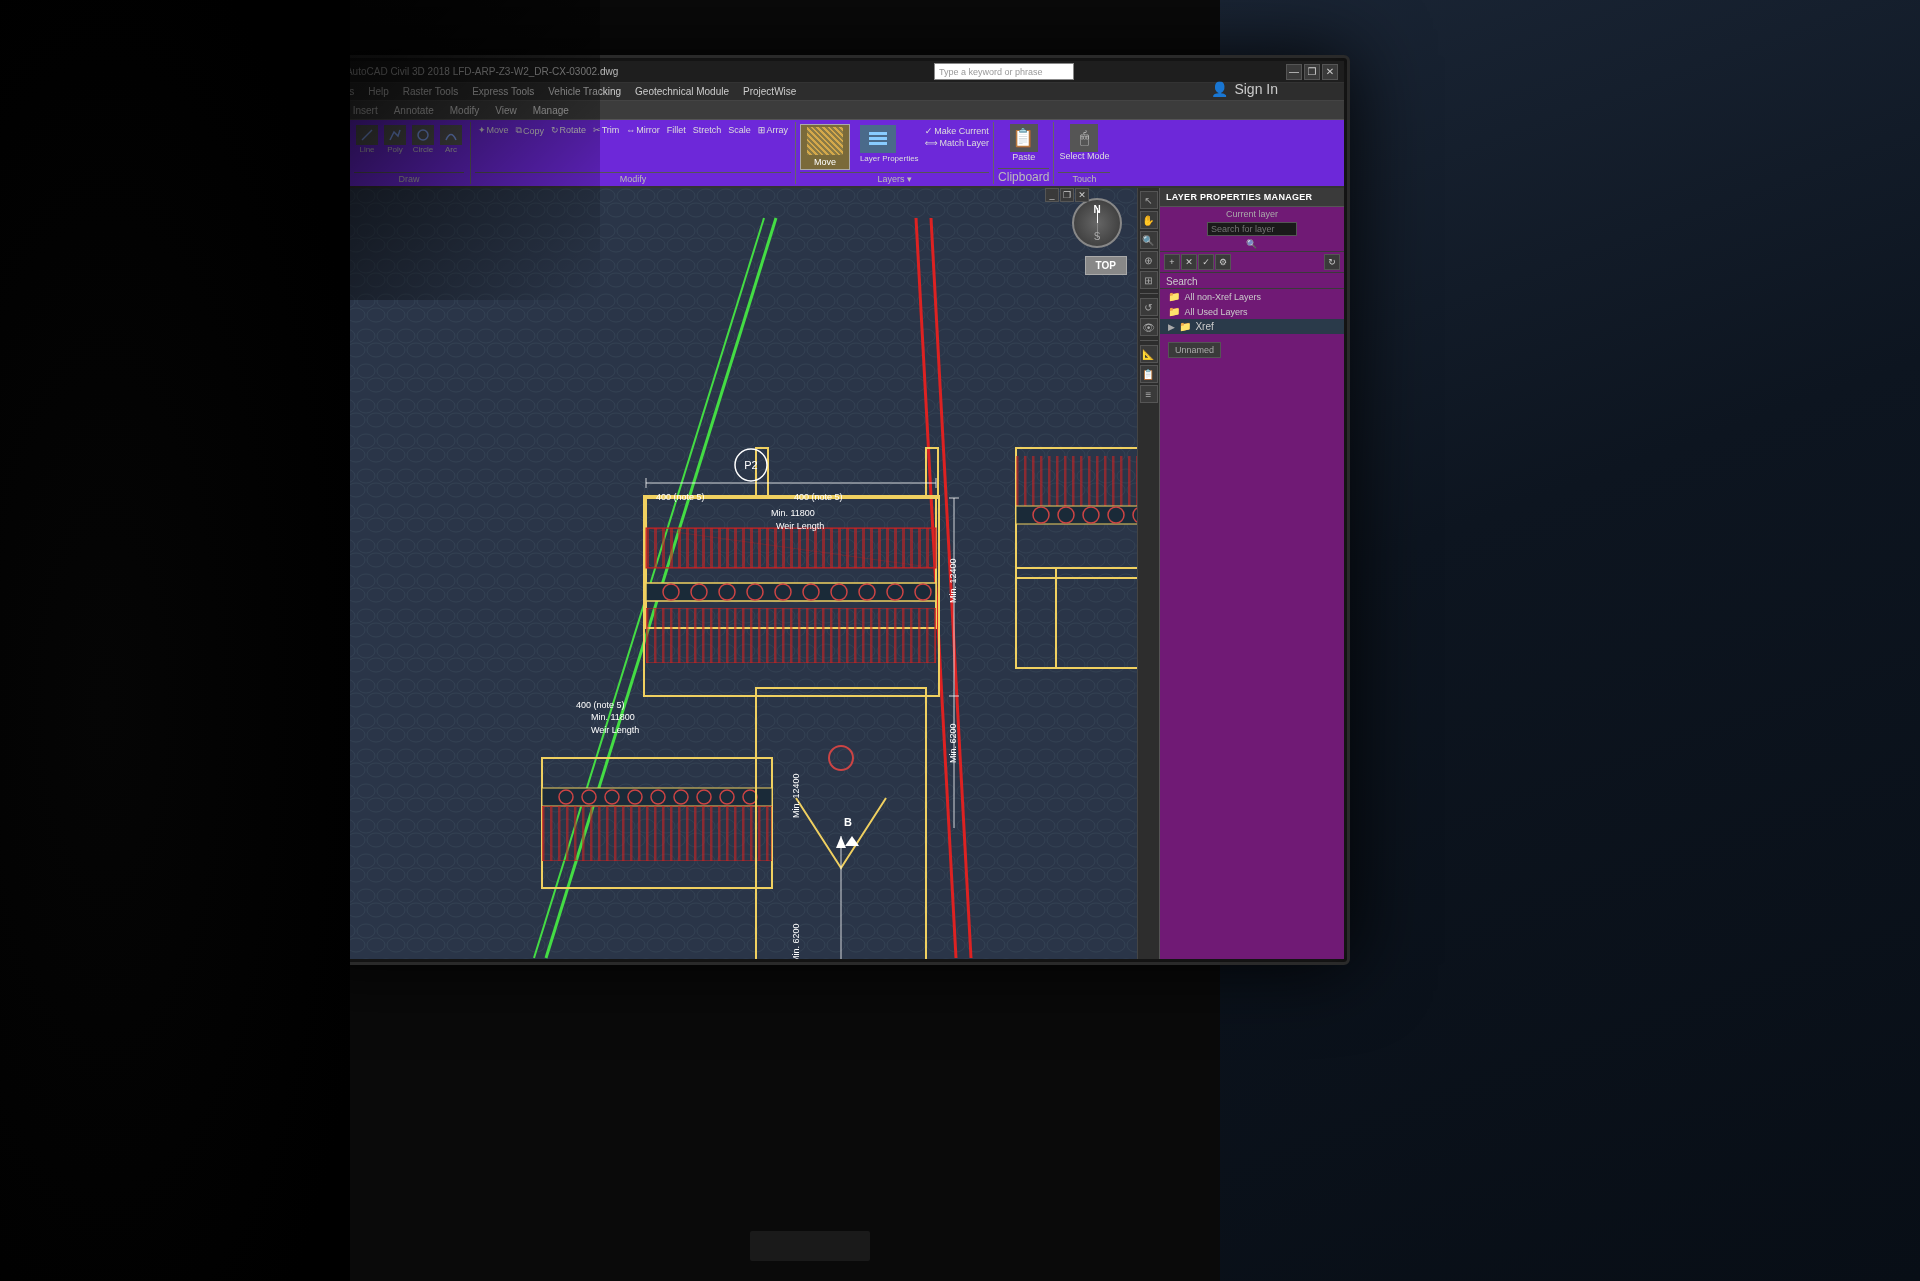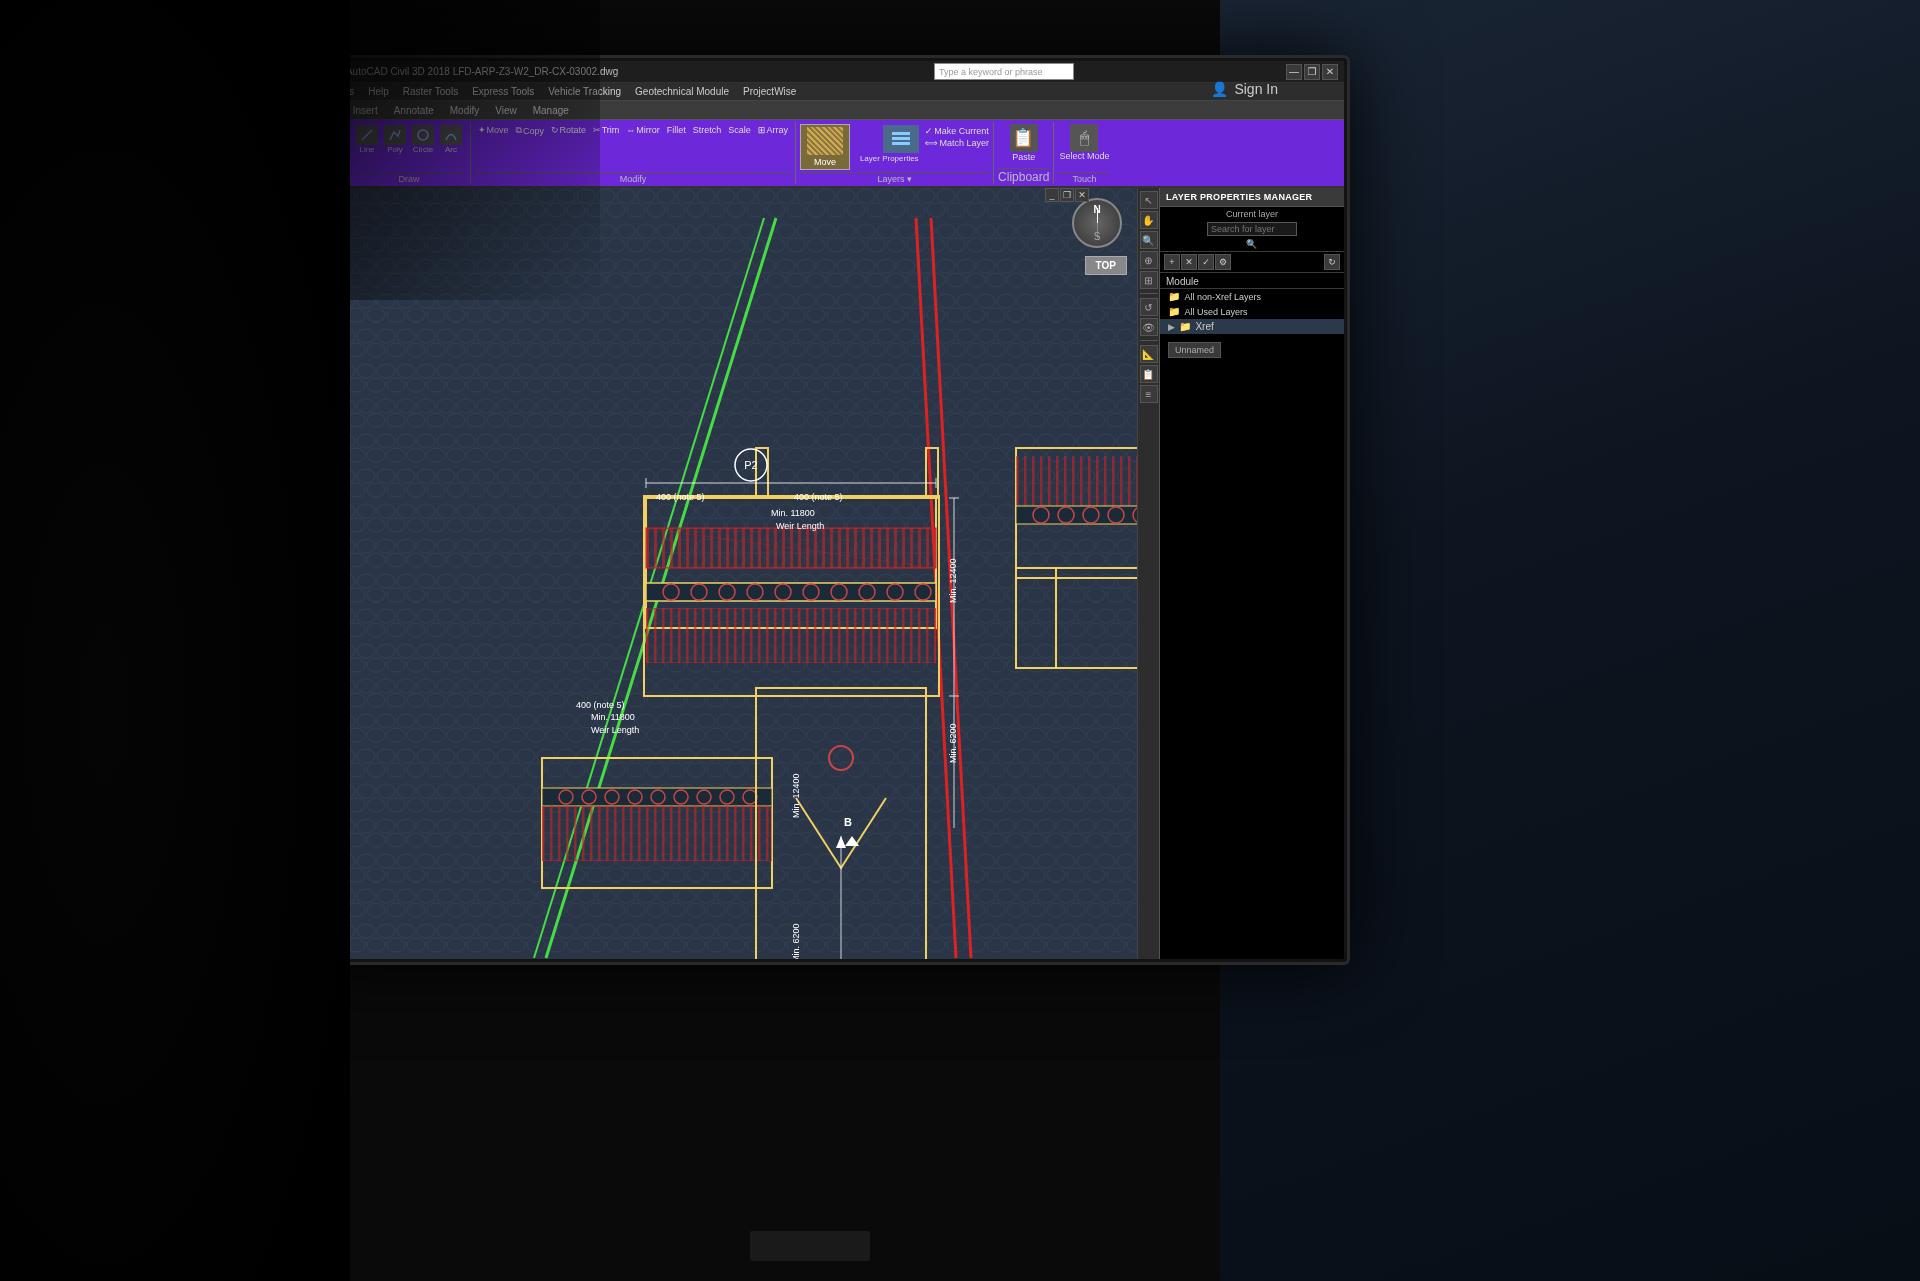--- a/index.html
+++ b/index.html
@@ -188,21 +188,21 @@
         <div style="display:flex;gap:3px;flex:1;align-items:flex-start;padding-top:2px;">
 
           <div style="display:flex;flex-direction:column;align-items:center;cursor:pointer;
             background:#7a6a3a;border:1px solid #aaa;padding:2px 6px;margin-right:4px;">
             <div style="width:36px;height:28px;
               background:repeating-linear-gradient(45deg,#8a7a45,#8a7a45 2px,#d4a84a 2px,#d4a84a 4px);
               margin-bottom:2px;"></div>
             <span style="font-size:9px;color:#fff;">Move</span>
           </div>
 
-          <div style="display:flex;flex-direction:column;align-items:flex-end;cursor:pointer;padding:1px 3px;">
+          <div style="display:flex;flex-direction:column;align-items:flex-start;cursor:pointer;padding:1px 3px;">
             <div style="width:36px;height:28px;background:#4a6a8a;display:flex;align-items:center;justify-content:center;margin-bottom:2px;">
               <svg width="22" height="18">
                 <rect x="2" y="2" width="18" height="3" fill="#88ccff"></rect>
                 <rect x="2" y="7" width="18" height="3" fill="#88ccff"></rect>
                 <rect x="2" y="12" width="18" height="3" fill="#88ccff"></rect>
               </svg>
             </div>
             <span style="font-size:8px;color:#ddd;text-align:center;line-height:1.1;">Layer Properties</span>
           </div>
           <div style="display:flex;flex-direction:column;gap:2px;padding-top:2px;">
@@ -439,42 +439,42 @@
         <div style="width:18px;height:18px;background:#3a3a3a;border:1px solid #555;display:flex;align-items:center;justify-content:center;font-size:10px;color:#aaa;cursor:pointer;">⊞</div>
         <div style="width:18px;height:1px;background:#555;margin:2px 0;"></div>
         <div style="width:18px;height:18px;background:#3a3a3a;border:1px solid #555;display:flex;align-items:center;justify-content:center;font-size:10px;color:#aaa;cursor:pointer;">↺</div>
         <div style="width:18px;height:18px;background:#3a3a3a;border:1px solid #555;display:flex;align-items:center;justify-content:center;font-size:10px;color:#aaa;cursor:pointer;">👁</div>
         <div style="width:18px;height:1px;background:#555;margin:2px 0;"></div>
         <div style="width:18px;height:18px;background:#3a3a3a;border:1px solid #555;display:flex;align-items:center;justify-content:center;font-size:10px;color:#aaa;cursor:pointer;">📐</div>
         <div style="width:18px;height:18px;background:#3a3a3a;border:1px solid #555;display:flex;align-items:center;justify-content:center;font-size:10px;color:#aaa;cursor:pointer;">📋</div>
         <div style="width:18px;height:18px;background:#3a3a3a;border:1px solid #555;display:flex;align-items:center;justify-content:center;font-size:10px;color:#aaa;cursor:pointer;">≡</div>
       </div>
 
-      <div style="width:185px;background:#000000;border-left:1px solid #555;font-size:10px;color:#ccc;overflow:hidden;">
+      <div style="width:185px;background:#701a75;border-left:1px solid #555;font-size:10px;color:#ccc;overflow:hidden;">
 
         <div style="background:#3a3a3a;padding:4px 6px;font-size:9px;color:#fff;
           font-weight:bold;border-bottom:1px solid #555;letter-spacing:0.3px;">LAYER PROPERTIES MANAGER</div>
 
         <div style="display:flex;align-items:center;padding:2px 4px;gap:3px;border-bottom:1px solid #3a3a3a;font-size:9px;color:#aaa;flex-direction:column;">
           <span>Current layer</span>
           <input type="text" style="background: rgb(26, 26, 26); border: 1px solid rgb(85, 85, 85); color: rgb(204, 204, 204); font-size: 9px; padding: 1px 3px; width: 90px;" placeholder="Search for layer">
           <span style="color:#aaa;font-size:9px;">🔍</span>
         </div>
 
         <div style="display:flex;gap:1px;padding:2px 4px;border-bottom:1px solid #3a3a3a;flex-wrap:wrap;">
           <div style="width:16px;height:16px;background:#3a3a3a;border:1px solid #555;display:flex;align-items:center;justify-content:center;font-size:9px;color:#ccc;cursor:pointer;">+</div>
           <div style="width:16px;height:16px;background:#3a3a3a;border:1px solid #555;display:flex;align-items:center;justify-content:center;font-size:9px;color:#ccc;cursor:pointer;">✕</div>
           <div style="width:16px;height:16px;background:#3a3a3a;border:1px solid #555;display:flex;align-items:center;justify-content:center;font-size:9px;color:#ccc;cursor:pointer;">✓</div>
           <div style="width:16px;height:16px;background:#3a3a3a;border:1px solid #555;display:flex;align-items:center;justify-content:center;font-size:9px;color:#ccc;cursor:pointer;">⚙</div>
           <div style="flex:1;"></div>
           <div style="width:16px;height:16px;background:#3a3a3a;border:1px solid #555;display:flex;align-items:center;justify-content:center;font-size:9px;color:#ccc;cursor:pointer;">↻</div>
         </div>
 
         <div style="padding:3px 6px 1px;font-size:10px;color:#ccc;border-bottom:1px solid #3a3a3a;">
-          <span>Module</span>
+          <span>Search</span>
         </div>
 
         <div style="display:flex;align-items:center;padding:2px 8px;gap:4px;cursor:pointer;">
           <span style="font-size:10px;color:#4a90d9;">📁</span>
           <span style="font-size:9px;color:#ccc;">All non-Xref Layers</span>
         </div>
 
         <div style="display:flex;align-items:center;padding:2px 8px;gap:4px;cursor:pointer;">
           <span style="font-size:10px;color:#4a90d9;">📁</span>
           <span style="font-size:9px;color:#ccc;">All Used Layers</span>

